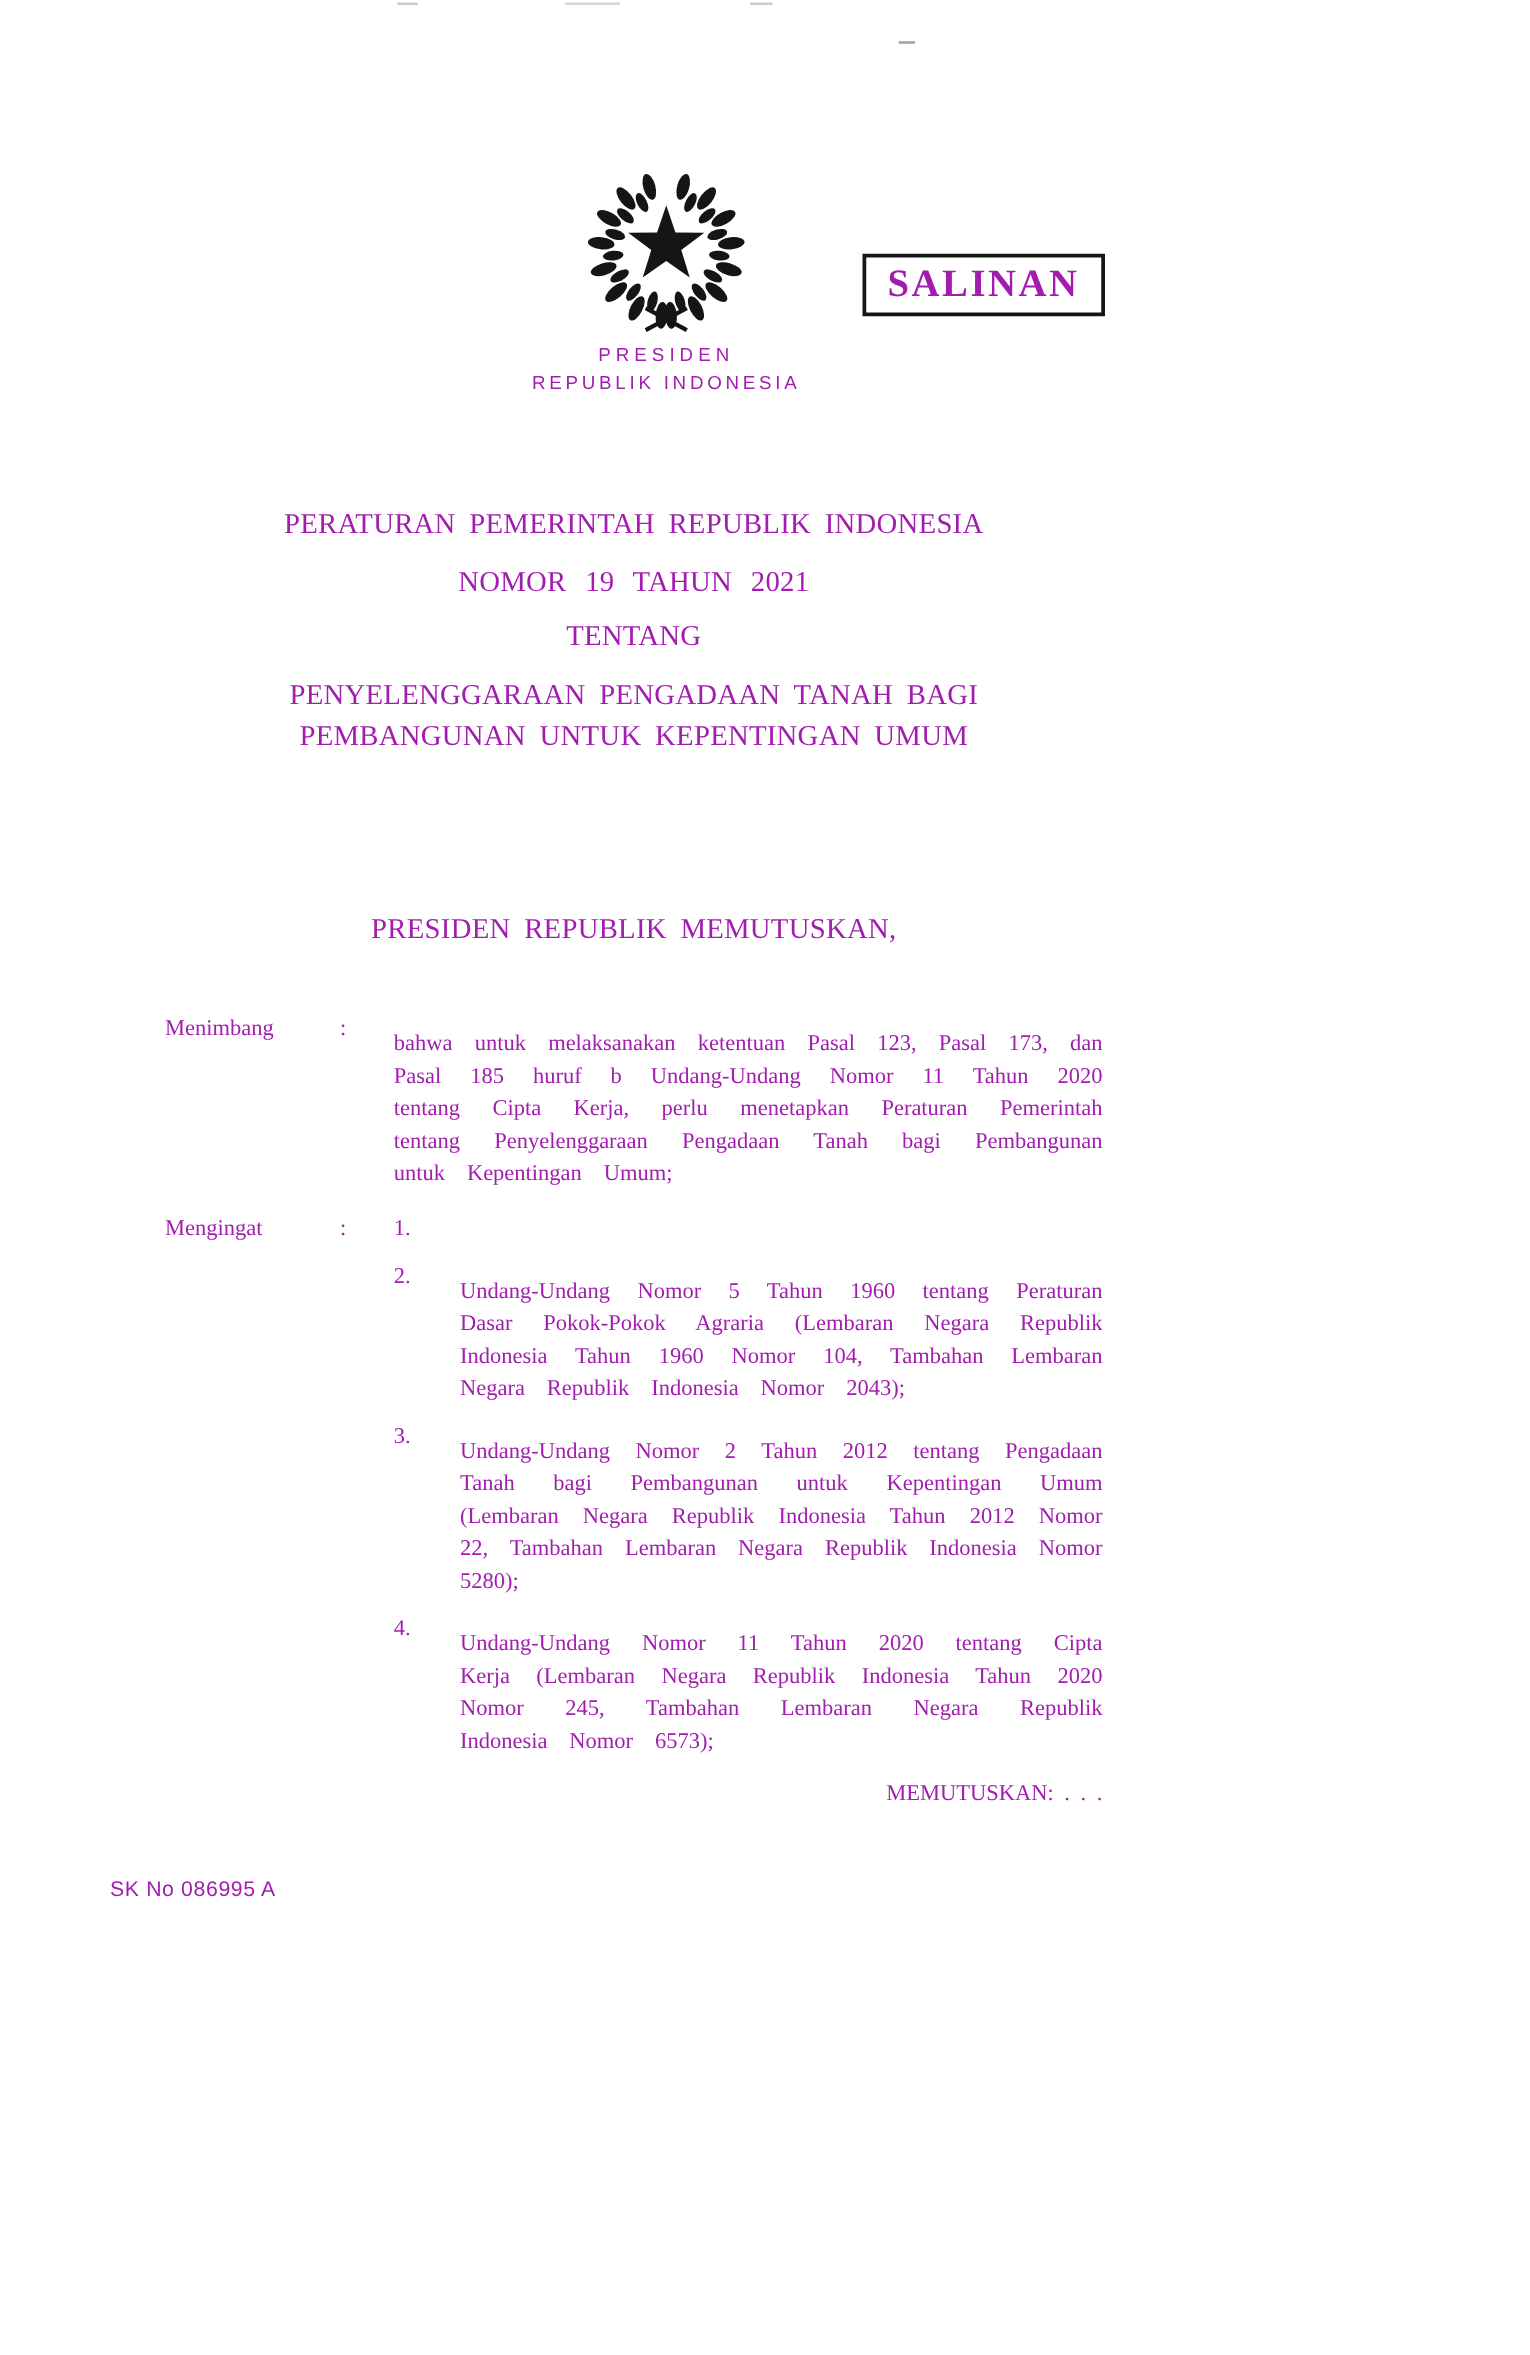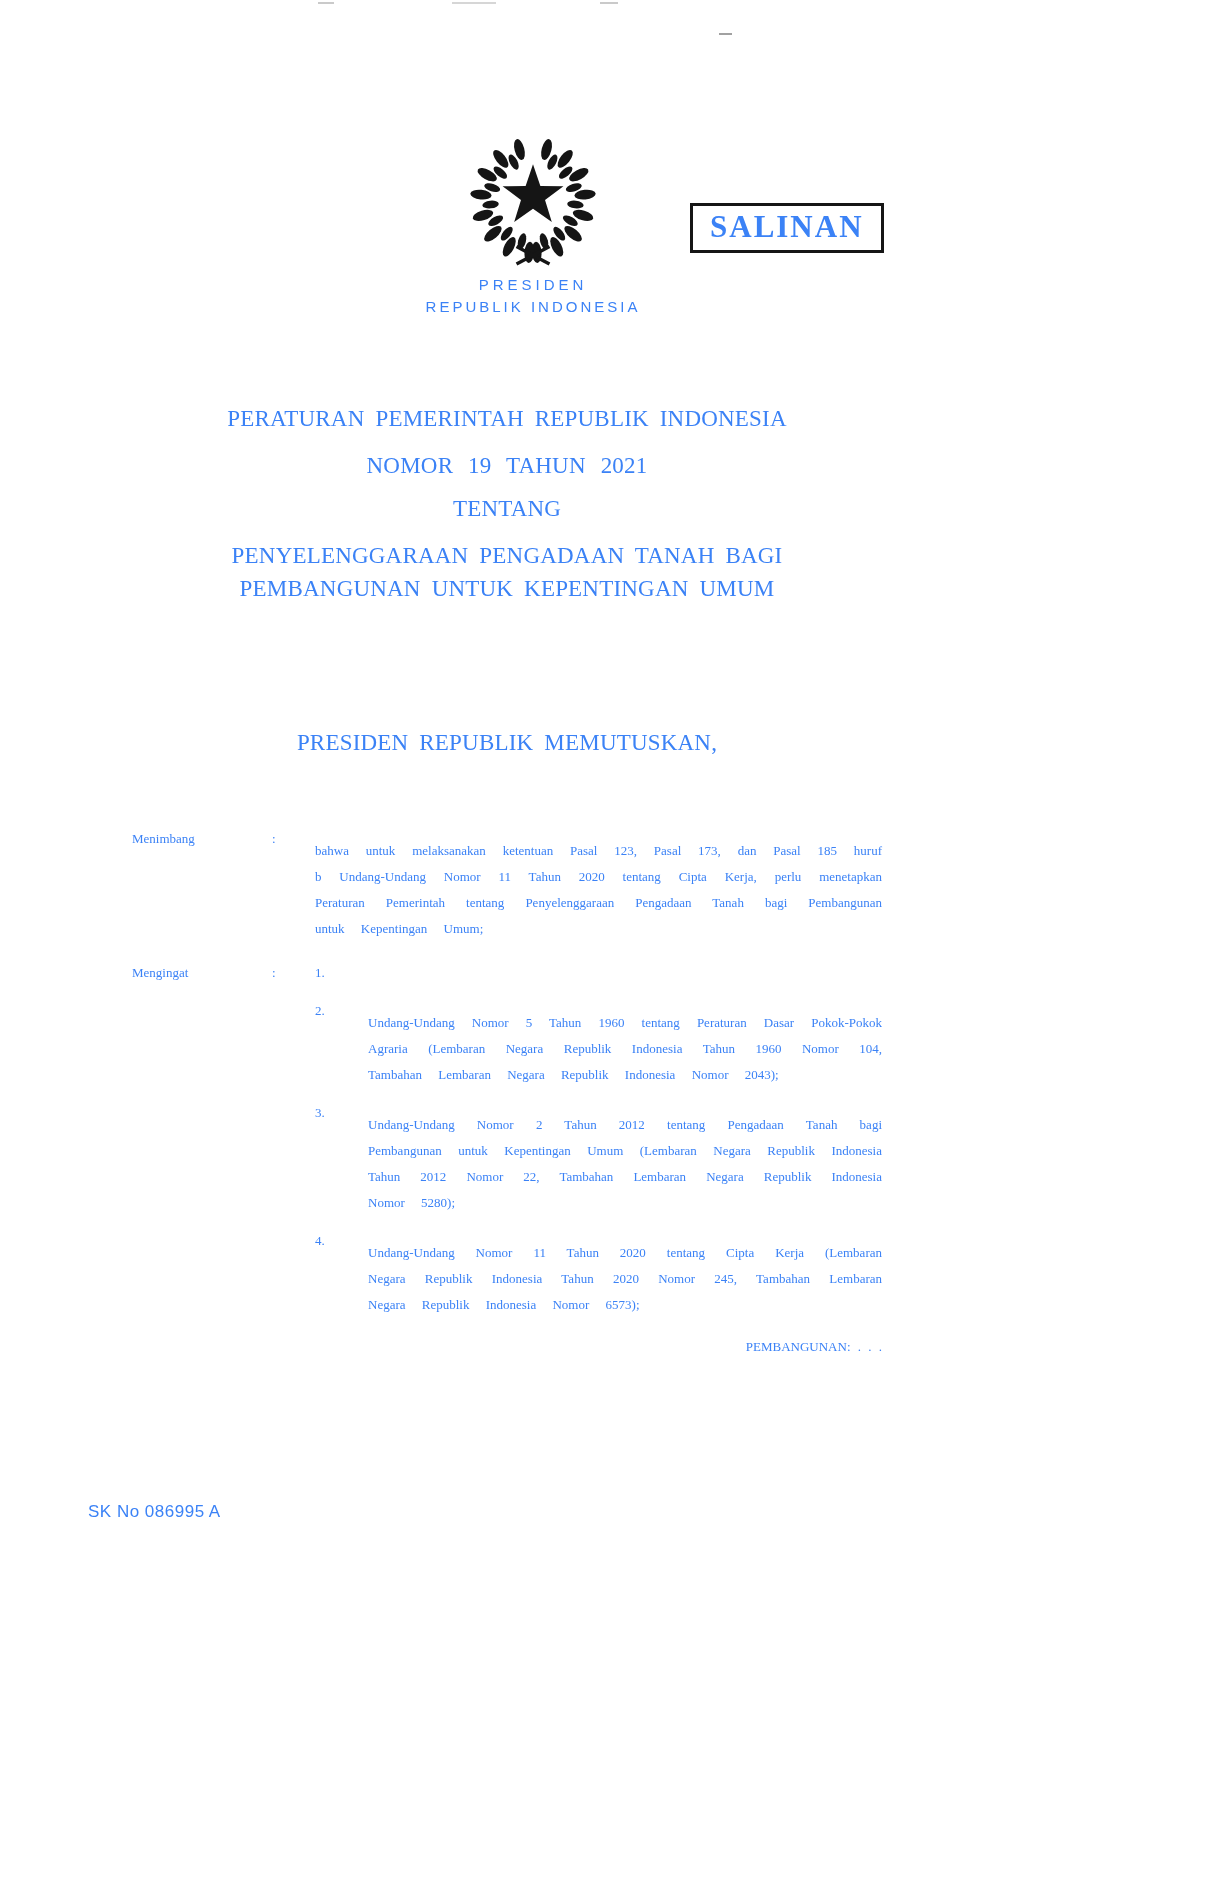--- a/index.html
+++ b/index.html
@@ -1,21 +1,21 @@
 <!DOCTYPE html>
 <html><head>
 <meta charset="utf-8">
 <style>
   html,body{margin:0;padding:0;background:#d8d8d8;}
   .page{
     position:relative;
     width:1224px;height:1884px;
     margin:0 auto;
     background:#ffffff;
-    color:#3b82f6;
+    color:#a21caf;
     font-family:"Liberation Serif","DejaVu Serif",serif;
     overflow:hidden;
   }
   
   .artifact{position:absolute;background:#8a8a8a;}
   .a1{top:2px;left:318px;width:16px;height:2px;opacity:.45;}
   .a2{top:2px;left:452px;width:44px;height:2px;opacity:.35;}
   .a3{top:2px;left:600px;width:18px;height:2px;opacity:.45;}
   .a4{top:33px;left:719px;width:13px;height:2px;opacity:.8;}
 
@@ -40,22 +40,22 @@
     letter-spacing:.2px;word-spacing:5px;
   }
   .pos-title{top:406px;}
   .pos-number{top:453px;word-spacing:9px;}
   .pos-tentang{top:496px;}
   .pos-subject{top:539px;line-height:33px;padding:0 15px;width:720px;}
   .pos-invocation{top:681px;}
   .pos-authority{top:730px;}
 
   .body-block{
-    position:absolute;top:826px;left:132px;width:750px;
-    font-size:13px;line-height:26px;
+    position:absolute;top:809px;left:132px;width:750px;
+    font-size:18px;line-height:26px;
   }
   .menimbang{display:grid;grid-template-columns:140px 43px 1fr;align-items:start;margin-bottom:18px;}
   .mi-row{display:grid;grid-template-columns:140px 43px 53px 1fr;align-items:start;margin-bottom:12px;}
   .just{text-align:justify;word-spacing:13px;margin-top:12px;}
   .decision-line{text-align:right;margin-top:16px;word-spacing:4px;}
 
   .footer-code{
     position:absolute;top:1502px;left:88px;
     font-family:"Liberation Sans",sans-serif;font-size:17px;letter-spacing:.5px;
   }
@@ -150,18 +150,18 @@
         <div class="just">Undang-Undang Nomor 2 Tahun 2012 tentang Pengadaan Tanah bagi Pembangunan untuk Kepentingan Umum (Lembaran Negara Republik Indonesia Tahun 2012 Nomor 22, Tambahan Lembaran Negara Republik Indonesia Nomor 5280);</div>
       </div>
       <div class="mi-row">
         <div></div>
         <div></div>
         <div>4.</div>
         <div class="just">Undang-Undang Nomor 11 Tahun 2020 tentang Cipta Kerja (Lembaran Negara Republik Indonesia Tahun 2020 Nomor 245, Tambahan Lembaran Negara Republik Indonesia Nomor 6573);</div>
       </div>
     </div>
 
-    <div class="decision-line">PEMBANGUNAN: . . .</div>
+    <div class="decision-line">MEMUTUSKAN: . . .</div>
   </div>
 
   <div class="footer-code">SK No 086995 A</div>
 
 </div>
 
 </body></html>

